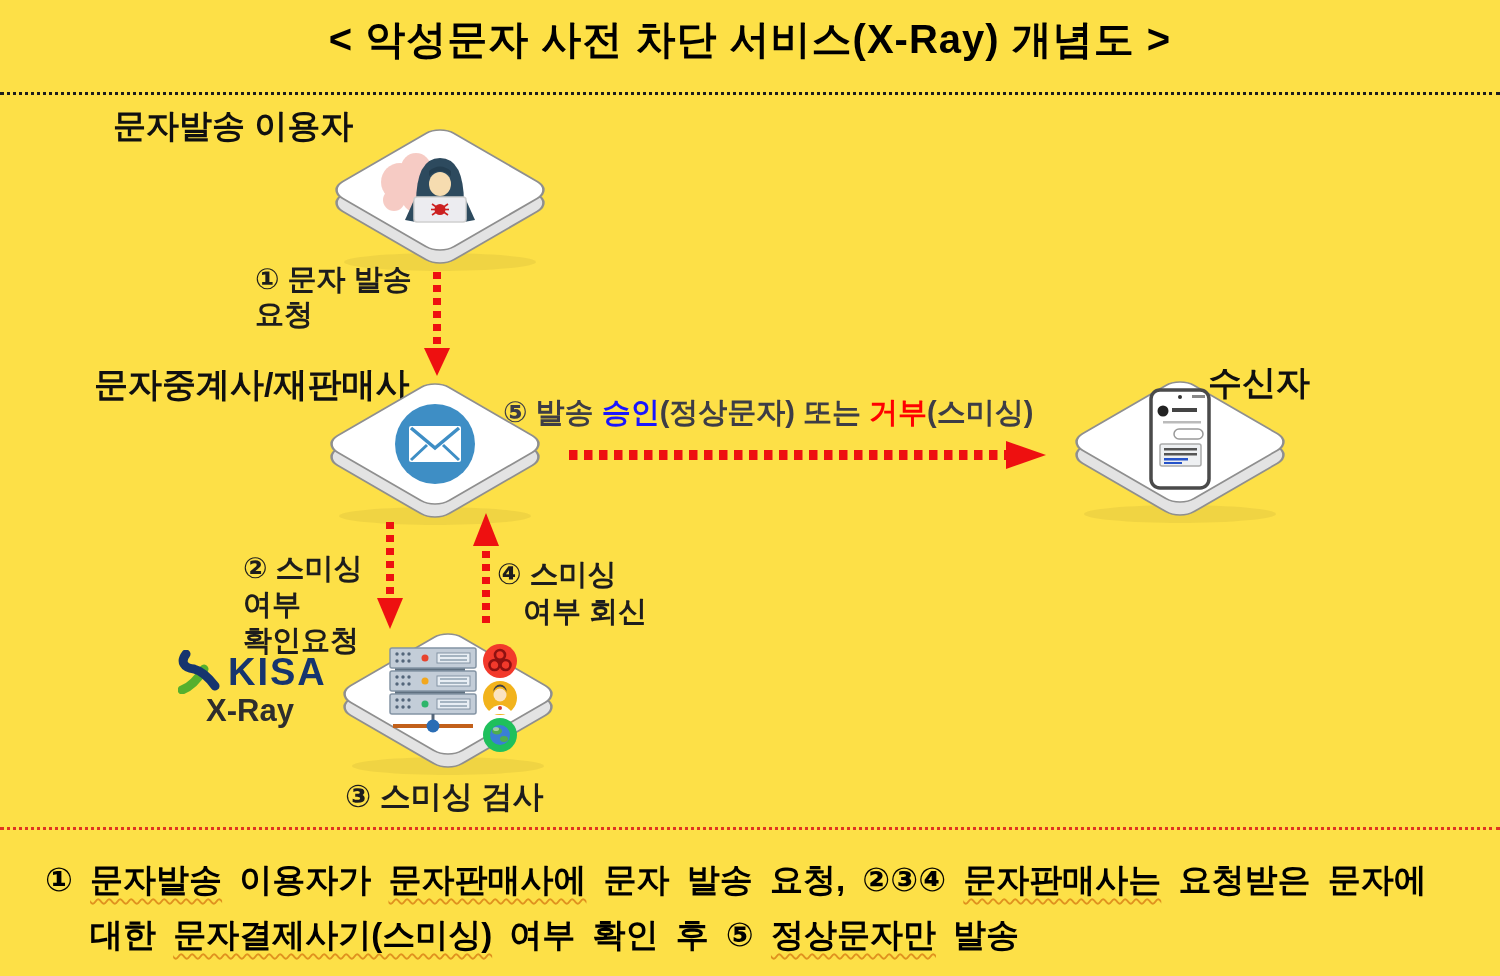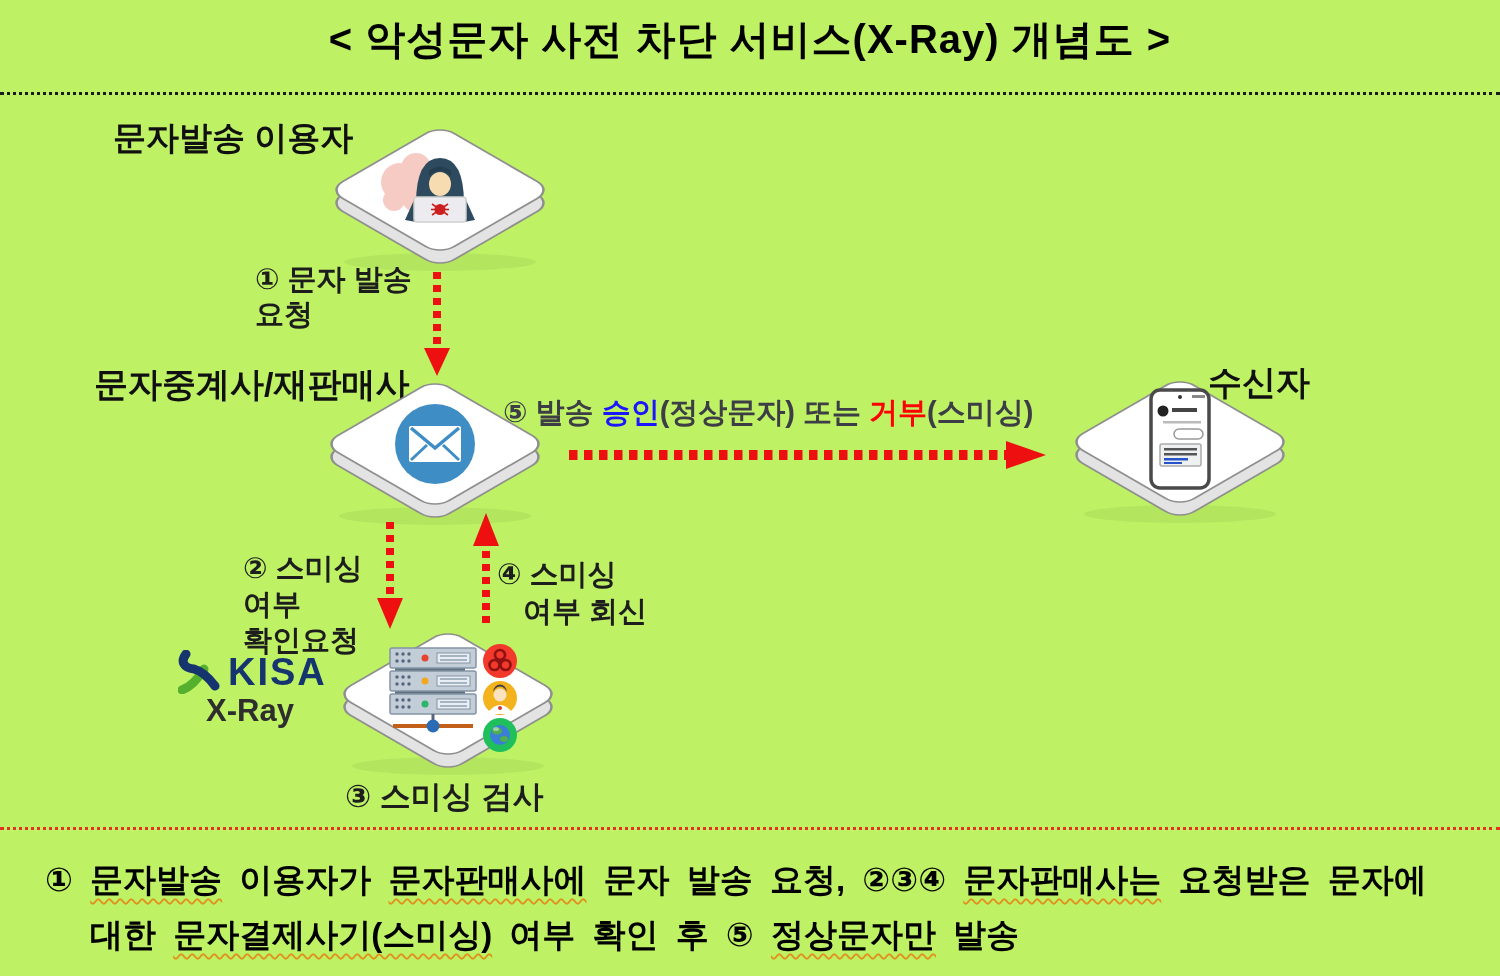--- a/index.html
+++ b/index.html
@@ -1,17 +1,17 @@
 <!DOCTYPE html>
 <html><head>
 <meta charset="utf-8">
 <style>
   html,body{margin:0;padding:0;background:#fff;}
   #stage{
-    position:relative;width:1500px;height:976px;background:#bef264;overflow:hidden;
+    position:relative;width:1500px;height:976px;background:#fde047;overflow:hidden;
     font-family:"Liberation Sans","DejaVu Sans",sans-serif;color:#111;
   }
   .abs{position:absolute;}
   .title{
     top:12px;left:0;width:1500px;text-align:center;
     font-size:40px;font-weight:800;letter-spacing:1px;color:#000;
   }
   .sep-top{top:92px;left:0;width:1500px;height:0;border-top:3px dotted #1c1c1c;}
   .sep-bottom{top:827px;left:0;width:1500px;height:0;border-top:3px dotted #e03522;}
   .node-label{font-weight:800;color:#101010;white-space:nowrap;}
@@ -34,21 +34,21 @@
 </style>
 </head>
 <body>
 
 <div id="stage">
 
   <div class="abs title">&lt; 악성문자 사전 차단 서비스(X-Ray) 개념도 &gt;</div>
   <div class="abs sep-top"></div>
   <div class="abs sep-bottom"></div>
 
-  <div class="abs node-label" style="left:113px;top:104px;font-size:33px;margin-top:12px;">문자발송 이용자</div>
+  <div class="abs node-label" style="left:113px;top:104px;font-size:33px;">문자발송 이용자</div>
   <div class="abs node-label" style="left:94px;top:362px;font-size:34px;">문자중계사/재판매사</div>
   <div class="abs node-label" style="left:1208px;top:360px;font-size:34px;">수신자</div>
 
   <svg class="abs" style="left:322px;top:124px;" width="236" height="150" viewBox="0 0 236 150">
     <ellipse cx="118" cy="138" rx="96" ry="9" fill="rgba(0,0,0,0.05)"></ellipse>
     <g transform="translate(118,79) scale(1,0.58) rotate(45)">
       <rect x="-79" y="-79" width="158" height="158" rx="20" fill="#e3e3e3" stroke="#8f8f8f" stroke-width="2.5"></rect>
     </g>
     <g transform="translate(118,66) scale(1,0.58) rotate(45)">
       <rect x="-79" y="-79" width="158" height="158" rx="20" fill="#ffffff" stroke="#8f8f8f" stroke-width="2.5"></rect>

